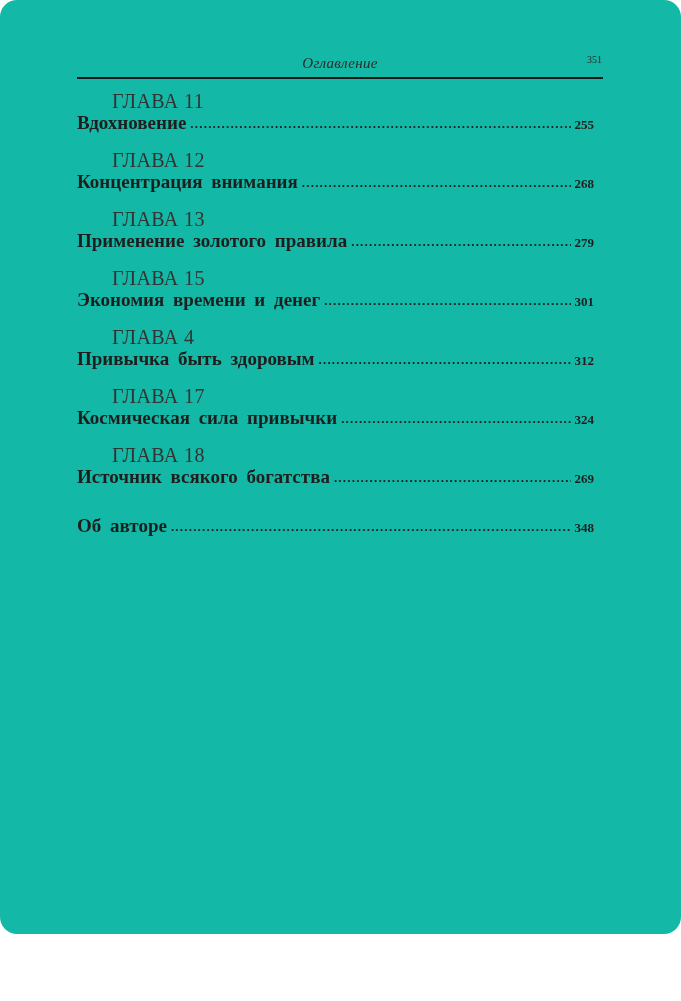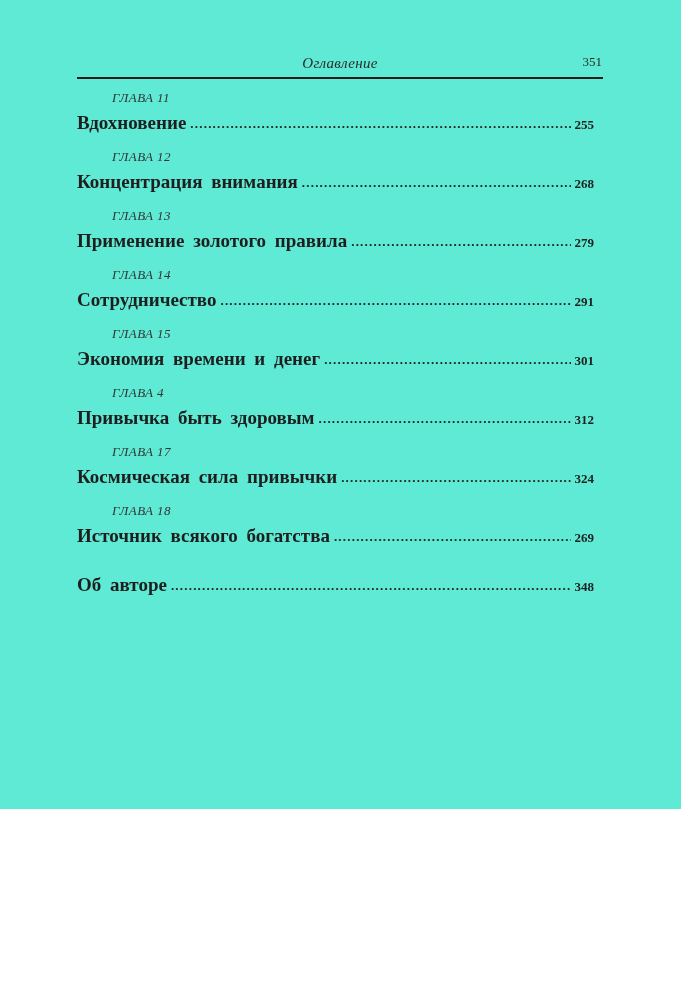--- a/index.html
+++ b/index.html
@@ -12,22 +12,23 @@
       height: 1001px;
       position: relative;
       overflow: hidden;
       font-family: "Liberation Serif", "DejaVu Serif", serif;
       color: #1e1e1e;
     }
     .page {
       position: absolute;
       left: 0; top: 0;
       width: 681px;
-      height: 809px;
-      background: #5eead4;
+      height: 934px;
+      background: #14b8a6;
+      border-radius: 17px;
     }
     .running-head {
       position: absolute;
       left: 77px;
       top: 53px;
       width: 526px;
       height: 20px;
     }
     .running-title {
       position: absolute;
@@ -36,21 +37,21 @@
       font-style: italic;
       font-size: 15px;
       letter-spacing: 0.3px;
       color: #2a2a2a;
       top: 2px;
     }
     .folio {
       position: absolute;
       right: 1px;
       top: 1px;
-      font-size: 13px;
+      font-size: 10px;
       color: #2a2a2a;
       text-align: center;
     }
     .rule {
       position: absolute;
       left: 77px;
       top: 77px;
       width: 526px;
       height: 2px;
       background: #1a1a1a;
@@ -62,24 +63,23 @@
       width: 517px;
     }
     .entry {
       position: relative;
       height: 59px;
     }
     .chapter-label {
       position: absolute;
       left: 35px;
       top: 0px;
-      font-size: 13px;
+      font-size: 20px;
       letter-spacing: 0.4px;
       color: #333;
-      font-style: italic;
     }
     .entry-line {
       position: absolute;
       left: 0;
       right: 0;
       top: 22px;
       display: flex;
       align-items: baseline;
       font-weight: bold;
       font-size: 19px;
@@ -147,28 +147,20 @@
 
     <div class="entry">
       <span class="chapter-label">ГЛАВА 13</span>
       <div class="entry-line">
         <span class="entry-title">Применение золотого правила</span>
         <span class="leader"></span>
         <span class="page-num">279</span>
       </div>
     </div>
 
-    <div class="entry">
-      <span class="chapter-label">ГЛАВА 14</span>
-      <div class="entry-line">
-        <span class="entry-title">Сотрудничество</span>
-        <span class="leader"></span>
-        <span class="page-num">291</span>
-      </div>
-    </div>
 
     <div class="entry">
       <span class="chapter-label">ГЛАВА 15</span>
       <div class="entry-line">
         <span class="entry-title">Экономия времени и денег</span>
         <span class="leader"></span>
         <span class="page-num">301</span>
       </div>
     </div>
 

